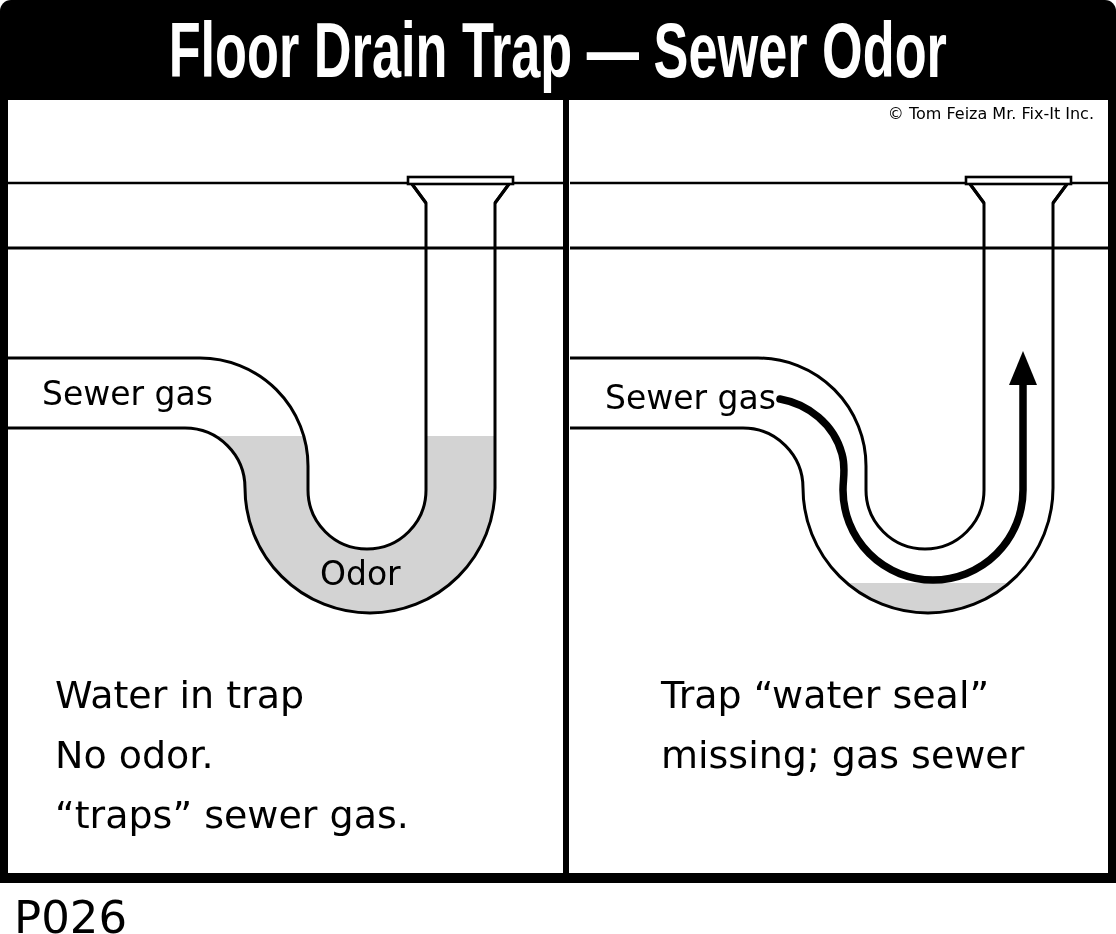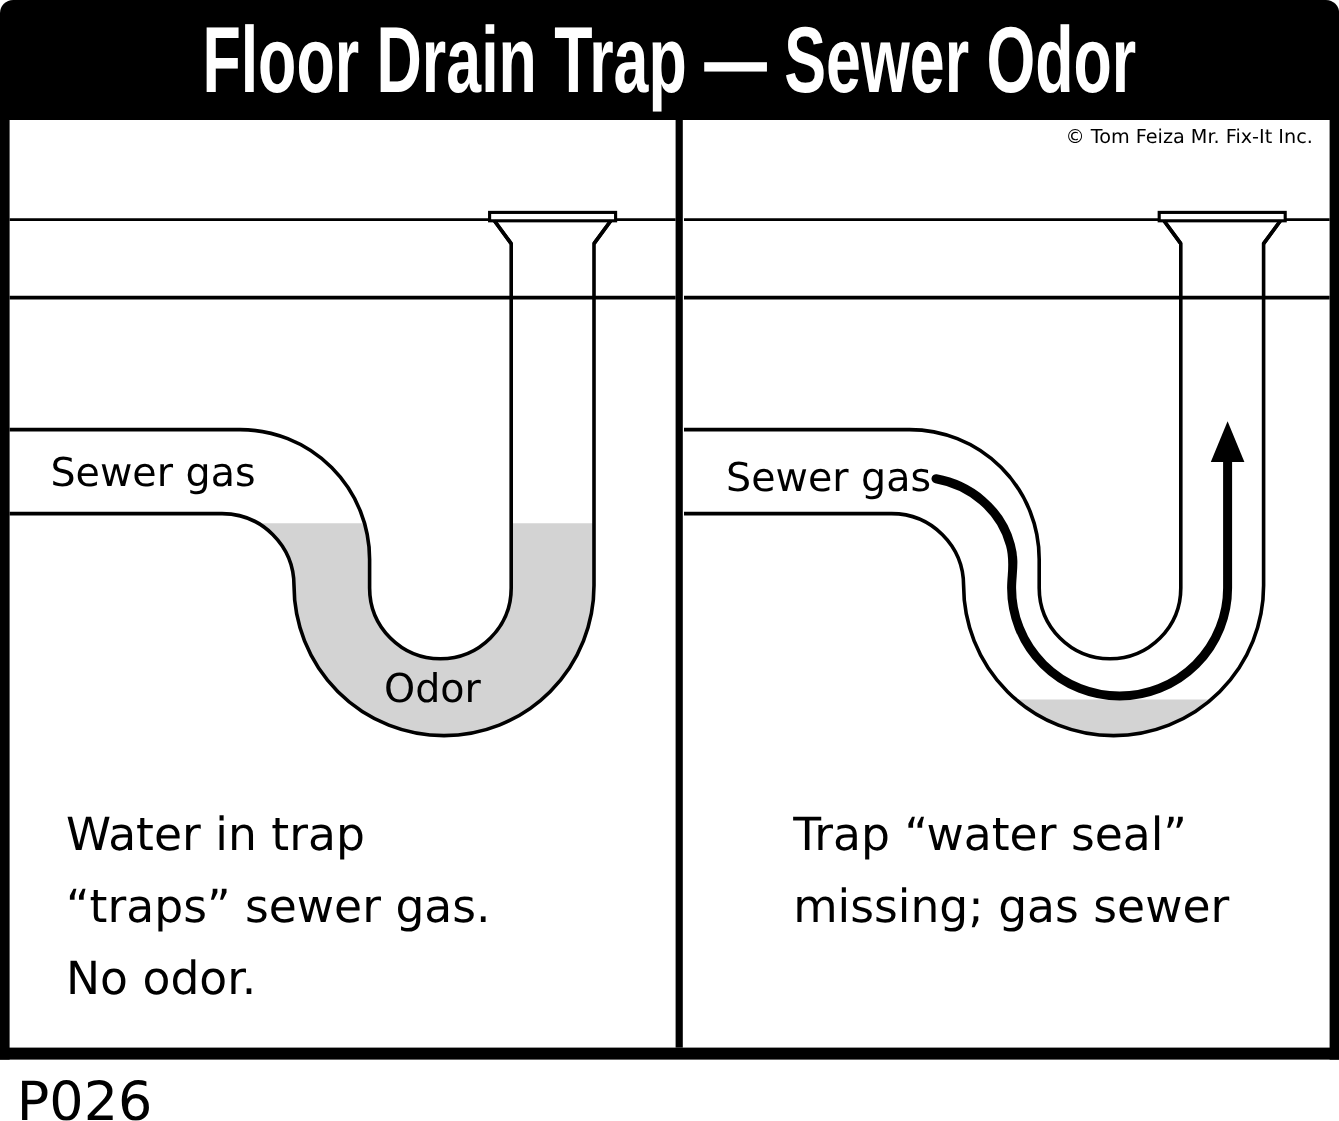--- a/index.html
+++ b/index.html
@@ -73,22 +73,22 @@
   </svg>
 
   <div class="label copyright">© Tom Feiza Mr. Fix-It Inc.</div>
 
   <div class="label pipe-label sg-left">Sewer gas</div>
   <div class="label water-label">Odor</div>
   <div class="label pipe-label sg-right">Sewer gas</div>
 
   <div class="caption cap-left">
     <div>Water in trap</div>
+    <div>No odor.</div>
     <div>“traps” sewer gas.</div>
-    <div>No odor.</div>
   </div>
 
   <div class="caption cap-right">
     <div>Trap “water seal”</div>
     <div>missing; gas sewer</div>
   </div>
 
   <div class="label figure-code">P026</div>
 
 </div>

